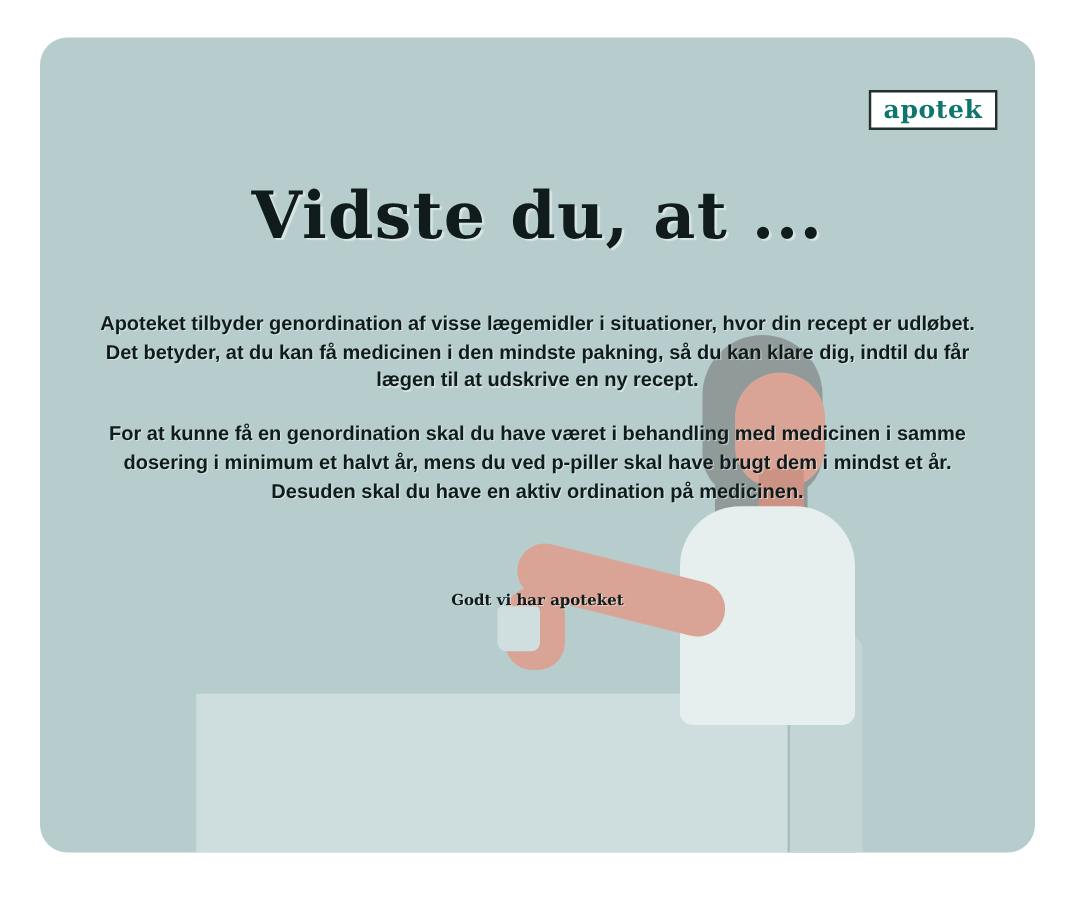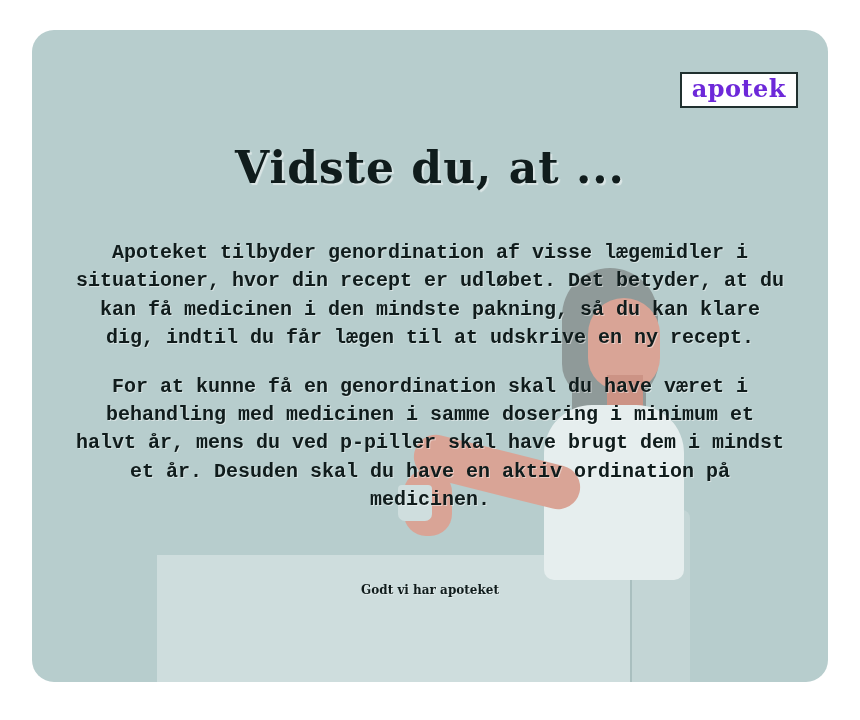--- a/index.html
+++ b/index.html
@@ -132,50 +132,50 @@
   
   .logo {
     position: absolute;
     right: 30px;
     top: 42px;
     background: #ffffff;
     border: 2px solid #20302f;
     padding: 3px 10px 5px 10px;
     font-family: "DejaVu Serif", serif;
     font-weight: 700;
-    font-size: 24px;
+    font-size: 20px;
     letter-spacing: .5px;
-    color: #6d28d9;
+    color: #0f766e;
     line-height: 1;
   }
 
   
   .content {
     position: relative;
     z-index: 5;
     padding: 0 38px;
     text-align: center;
     color: #12201f;
     text-shadow: 1px 1px 0 rgba(255,255,255,.45);
   }
   .headline {
     margin: 0;
     padding-top: 112px;
     font-family: "DejaVu Serif", serif;
     font-weight: 700;
-    font-size: 44px;
+    font-size: 52px;
     letter-spacing: 1px;
     color: #101c1c;
     text-shadow: 2px 2px 1px rgba(255,255,255,.5);
   }
   .para {
     margin: 0;
-    font-family: Liberation Mono, monospace;
-    font-weight: 700;
-    font-size: 20px;
+    font-family: Liberation Sans, sans-serif;
+    font-weight: 700;
+    font-size: 16px;
     line-height: 1.42;
     color: #101c1c;
   }
   .para-1 { margin-top: 46px; }
   .para-2 { margin-top: 20px; }
   .tagline {
     margin: 0;
     padding-top: 68px;
     font-family: "DejaVu Serif", serif;
     font-weight: 700;

